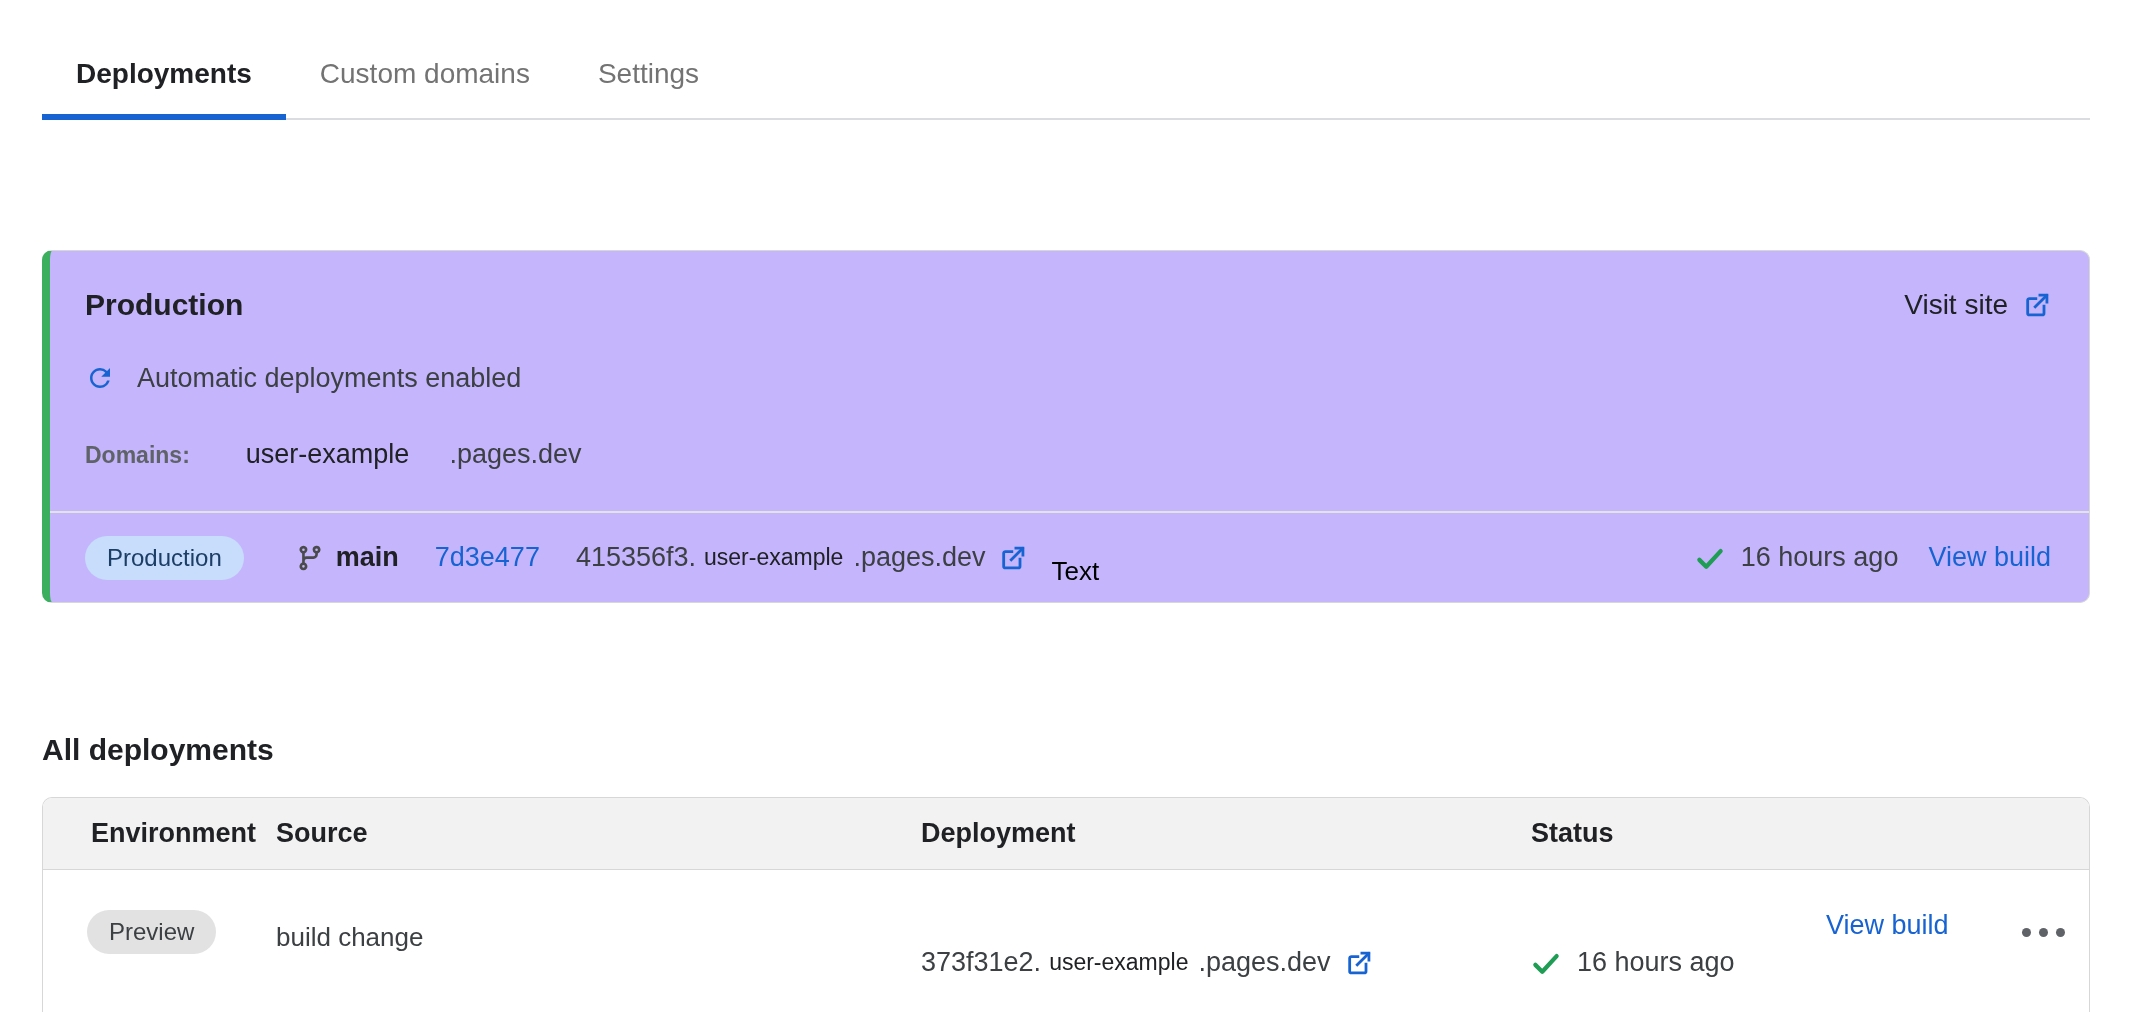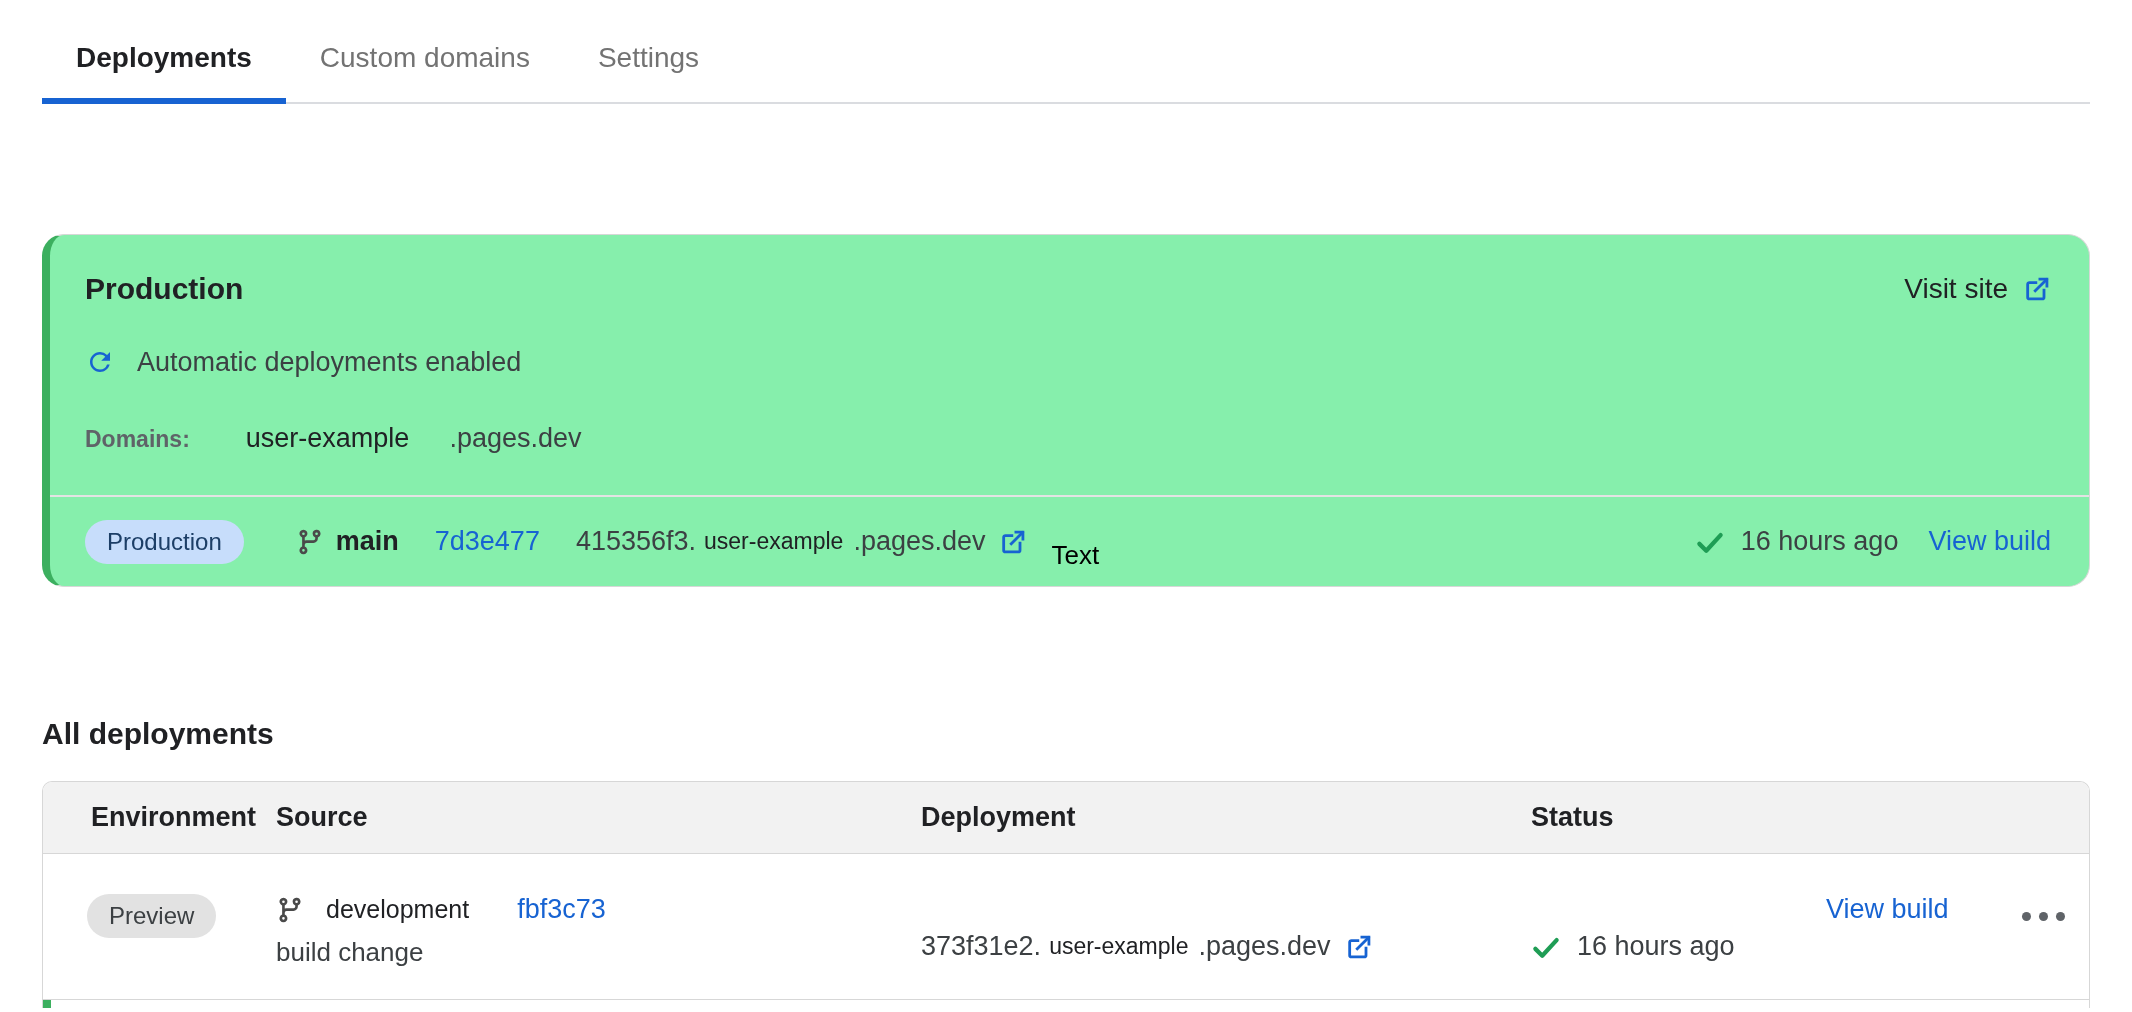--- a/index.html
+++ b/index.html
@@ -1,26 +1,26 @@
 <!DOCTYPE html>
 <html><head>
 <meta charset="utf-8">
 <style>
   * { margin:0; padding:0; box-sizing:border-box; }
   html,body { background:#fff; }
   body { font-family:"Liberation Sans", sans-serif; color:#202124; }
   .page { position:relative; width:2132px; height:1012px; background:#fff; overflow:hidden; }
 
   
-  .tabs { display:flex; margin:0 42px; padding-top:34px; border-bottom:2px solid #dadce0; }
+  .tabs { display:flex; margin:16px 42px; padding-top:34px; border-bottom:2px solid #dadce0; }
   .tab { font-size:28px; color:#737373; padding:8px 34px 24px; border-bottom:6px solid transparent; margin-bottom:-2px; cursor:pointer; white-space:nowrap; }
   .tab.active { color:#202124; font-weight:700; border-bottom-color:#1763d2; }
 
   
-  .prod-card { margin:130px 42px 0; background:#86efac; border:1px solid #d7d7d7; border-left:8px solid #3caf5f; border-radius:22px; }
+  .prod-card { margin:130px 42px 0; background:#c4b5fd; border:1px solid #d7d7d7; border-left:8px solid #3caf5f; border-radius:10px; }
   .card-head { display:flex; justify-content:space-between; align-items:center; padding:36px 38px 0 35px; }
   .card-title { font-size:30px; font-weight:700; color:#202124; line-height:36px; }
   .visit-link { display:flex; align-items:center; gap:15px; font-size:28px; font-weight:500; color:#202124; cursor:pointer; text-decoration:none; }
   .auto-row { display:flex; align-items:center; gap:22px; margin:38px 38px 0 35px; font-size:27px; color:#3c4043; height:34px; }
   .domains-row { display:flex; align-items:baseline; margin:44px 38px 0 35px; height:32px;gap:28px; }
   .domains-label { font-size:23px; font-weight:700; color:#5f6368; margin-right:28px; }
   .domain-name { font-size:27px; color:#202124; margin-right:12px; }
   .domain-suffix { font-size:27px; color:#3c4043; }
   .deploy-row { display:flex; align-items:center; margin-top:40px; border-top:2px solid #e3e3e3; height:91px; padding:0 38px 0 35px; }
 
@@ -162,29 +162,20 @@
       <div class="c3">Deployment</div>
       <div class="c4">Status</div>
       <div class="c5"></div>
     </div>
 
     <div class="trow">
       <div class="cell c1">
         <span class="badge badge-preview">Preview</span>
       </div>
       <div class="cell c2">
-        <div class="src-line1">
-          <span class="icon branch-icon">
-            <svg width="28" height="28" viewBox="0 0 16 16" fill="#4a4a4a">
-              <path d="M9.5 3.25a2.25 2.25 0 1 1 3 2.122V6A2.5 2.5 0 0 1 10 8.5H6a1 1 0 0 0-1 1v1.128a2.251 2.251 0 1 1-1.5 0V5.372a2.25 2.25 0 1 1 1.5 0v1.836A2.493 2.493 0 0 1 6 7h4a1 1 0 0 0 1-1v-.628a2.25 2.25 0 0 1-1.5-2.122ZM4.25 12a.75.75 0 1 0 0 1.5.75.75 0 0 0 0-1.5ZM3.5 3.25a.75.75 0 1 0 1.5 0 .75.75 0 0 0-1.5 0Zm7.5 0a.75.75 0 1 0 1.5 0 .75.75 0 0 0-1.5 0Z"></path>
-            </svg>
-          </span>
-          <span class="branch-reg">development</span>
-          <a class="link">fbf3c73</a>
-        </div>
         <div class="src-line2">build change</div>
       </div>
       <div class="cell c3 url-cell">
         <span class="url-hash">373f31e2.</span>
         <span class="url-sub">user-example</span>
         <span class="url-suffix">.pages.dev</span>
         <a class="icon">
           <svg width="28" height="28" viewBox="0 0 24 24" fill="none" stroke="#1763d2" stroke-width="2.4" stroke-linecap="square" stroke-linejoin="miter">
             <path d="M18 13v6a1.5 1.5 0 0 1-1.5 1.5h-11A1.5 1.5 0 0 1 4 19V8a1.5 1.5 0 0 1 1.5-1.5H11"></path>
             <polyline points="14.5 3.5 20.5 3.5 20.5 9.5"></polyline>

